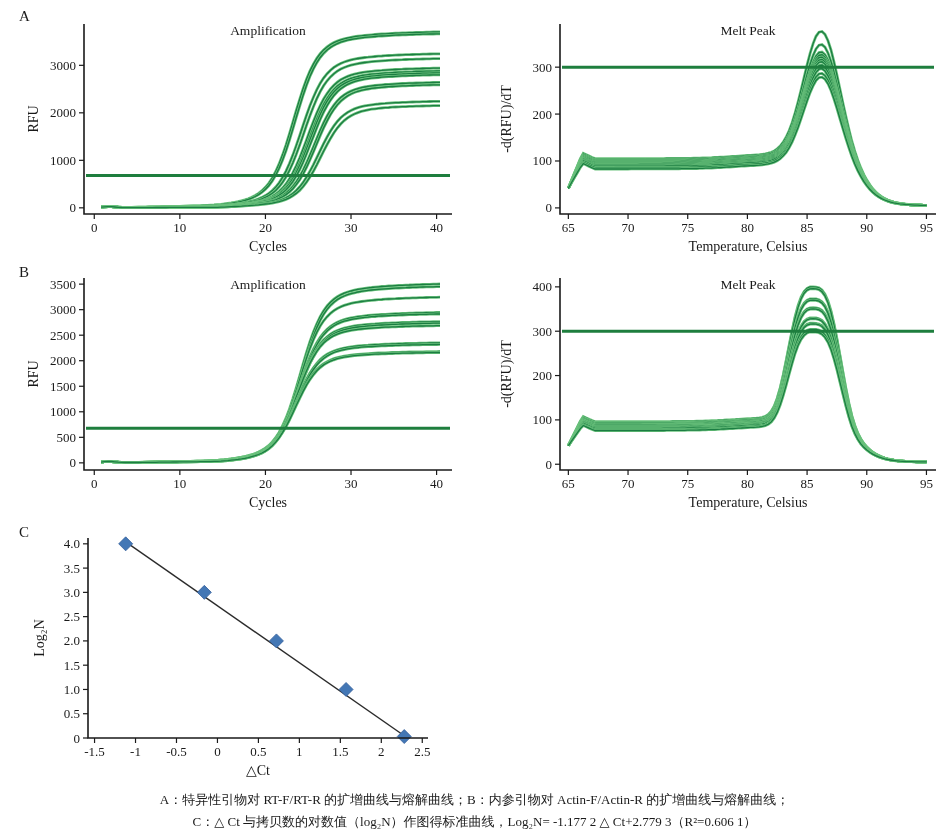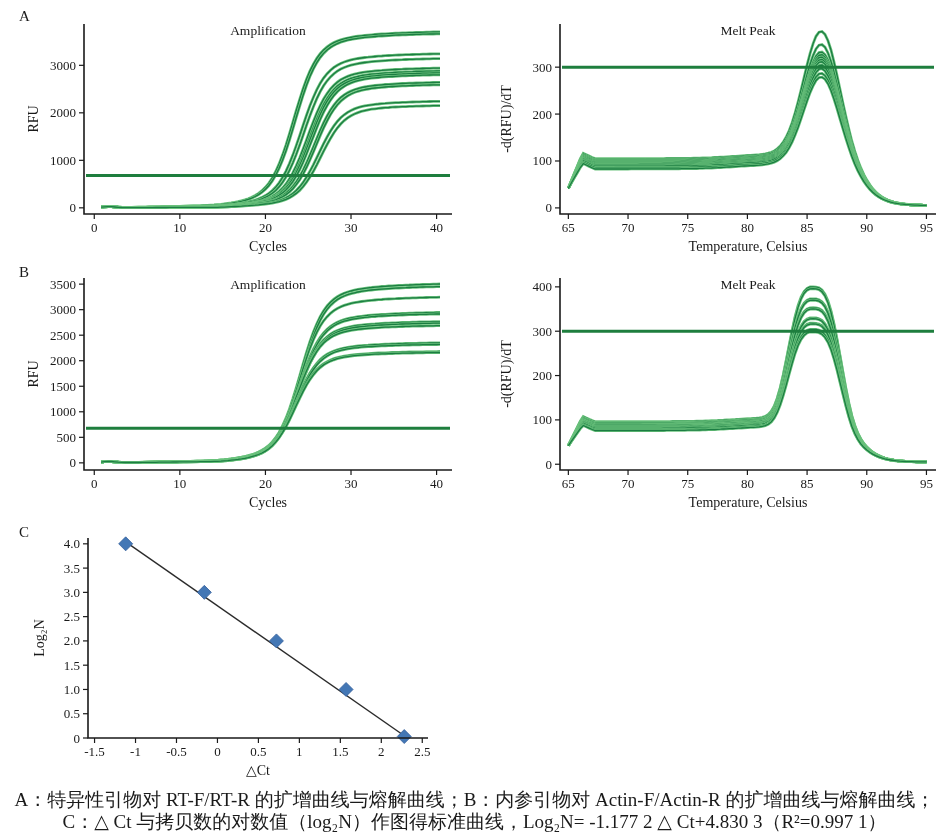--- a/index.html
+++ b/index.html
@@ -1,21 +1,21 @@
 <!DOCTYPE html>
 <html><head>
 <meta charset="utf-8">
 <style>
   html,body{margin:0;padding:0;background:#ffffff;}
   body{font-family:"Liberation Serif","DejaVu Serif",serif;color:#1a1a1a;}
   .page{position:relative;width:949px;height:838px;background:#ffffff;overflow:hidden;}
   .chart{position:absolute;}
   .panel-label{position:absolute;font-size:15px;color:#1a1a1a;}
   .caption{position:absolute;left:0;top:789px;width:949px;text-align:center;
-           font-size:19px;line-height:22px;color:#1a1a1a;}
+           font-size:13px;line-height:22px;color:#1a1a1a;}
   svg text{font-family:"Liberation Serif","DejaVu Serif",serif;}
 </style>
 </head>
 <body>
 
 <div class="page" id="figure">
 
   <span class="panel-label" style="left:19px;top:8px;">A</span>
   <span class="panel-label" style="left:19px;top:264px;">B</span>
   <span class="panel-label" style="left:19px;top:524px;">C</span>
@@ -295,16 +295,16 @@
           <text x="64" y="48.59708737864079" text-anchor="end" font-size="13" fill="#1a1a1a">3.5</text>
           <line x1="67" y1="19.82524271844659" x2="72" y2="19.82524271844659" stroke="#1a1a1a" stroke-width="1.2"></line>
           <text x="64" y="24.32524271844659" text-anchor="end" font-size="13" fill="#1a1a1a">4.0</text>
         </g>
         <text x="242" y="251" text-anchor="middle" font-size="14" fill="#1a1a1a">△Ct</text>
         <text x="0" y="0" text-anchor="middle" font-size="14" fill="#1a1a1a" transform="translate(28 114) rotate(-90)">Log₂N</text>
       </svg></div>
 
   <div class="caption">
     <div>A：特异性引物对 RT-F/RT-R 的扩增曲线与熔解曲线；B：内参引物对 Actin-F/Actin-R 的扩增曲线与熔解曲线；</div>
-    <div>C：△ Ct 与拷贝数的对数值（log₂N）作图得标准曲线，Log₂N= -1.177 2 △ Ct+4.830 3（R²=0.997 1）</div>
+    <div>C：△ Ct 与拷贝数的对数值（log₂N）作图得标准曲线，Log₂N= -1.177 2 △ Ct+2.779 3（R²=0.606 1）</div>
   </div>
 
 </div>
 
 </body></html>

